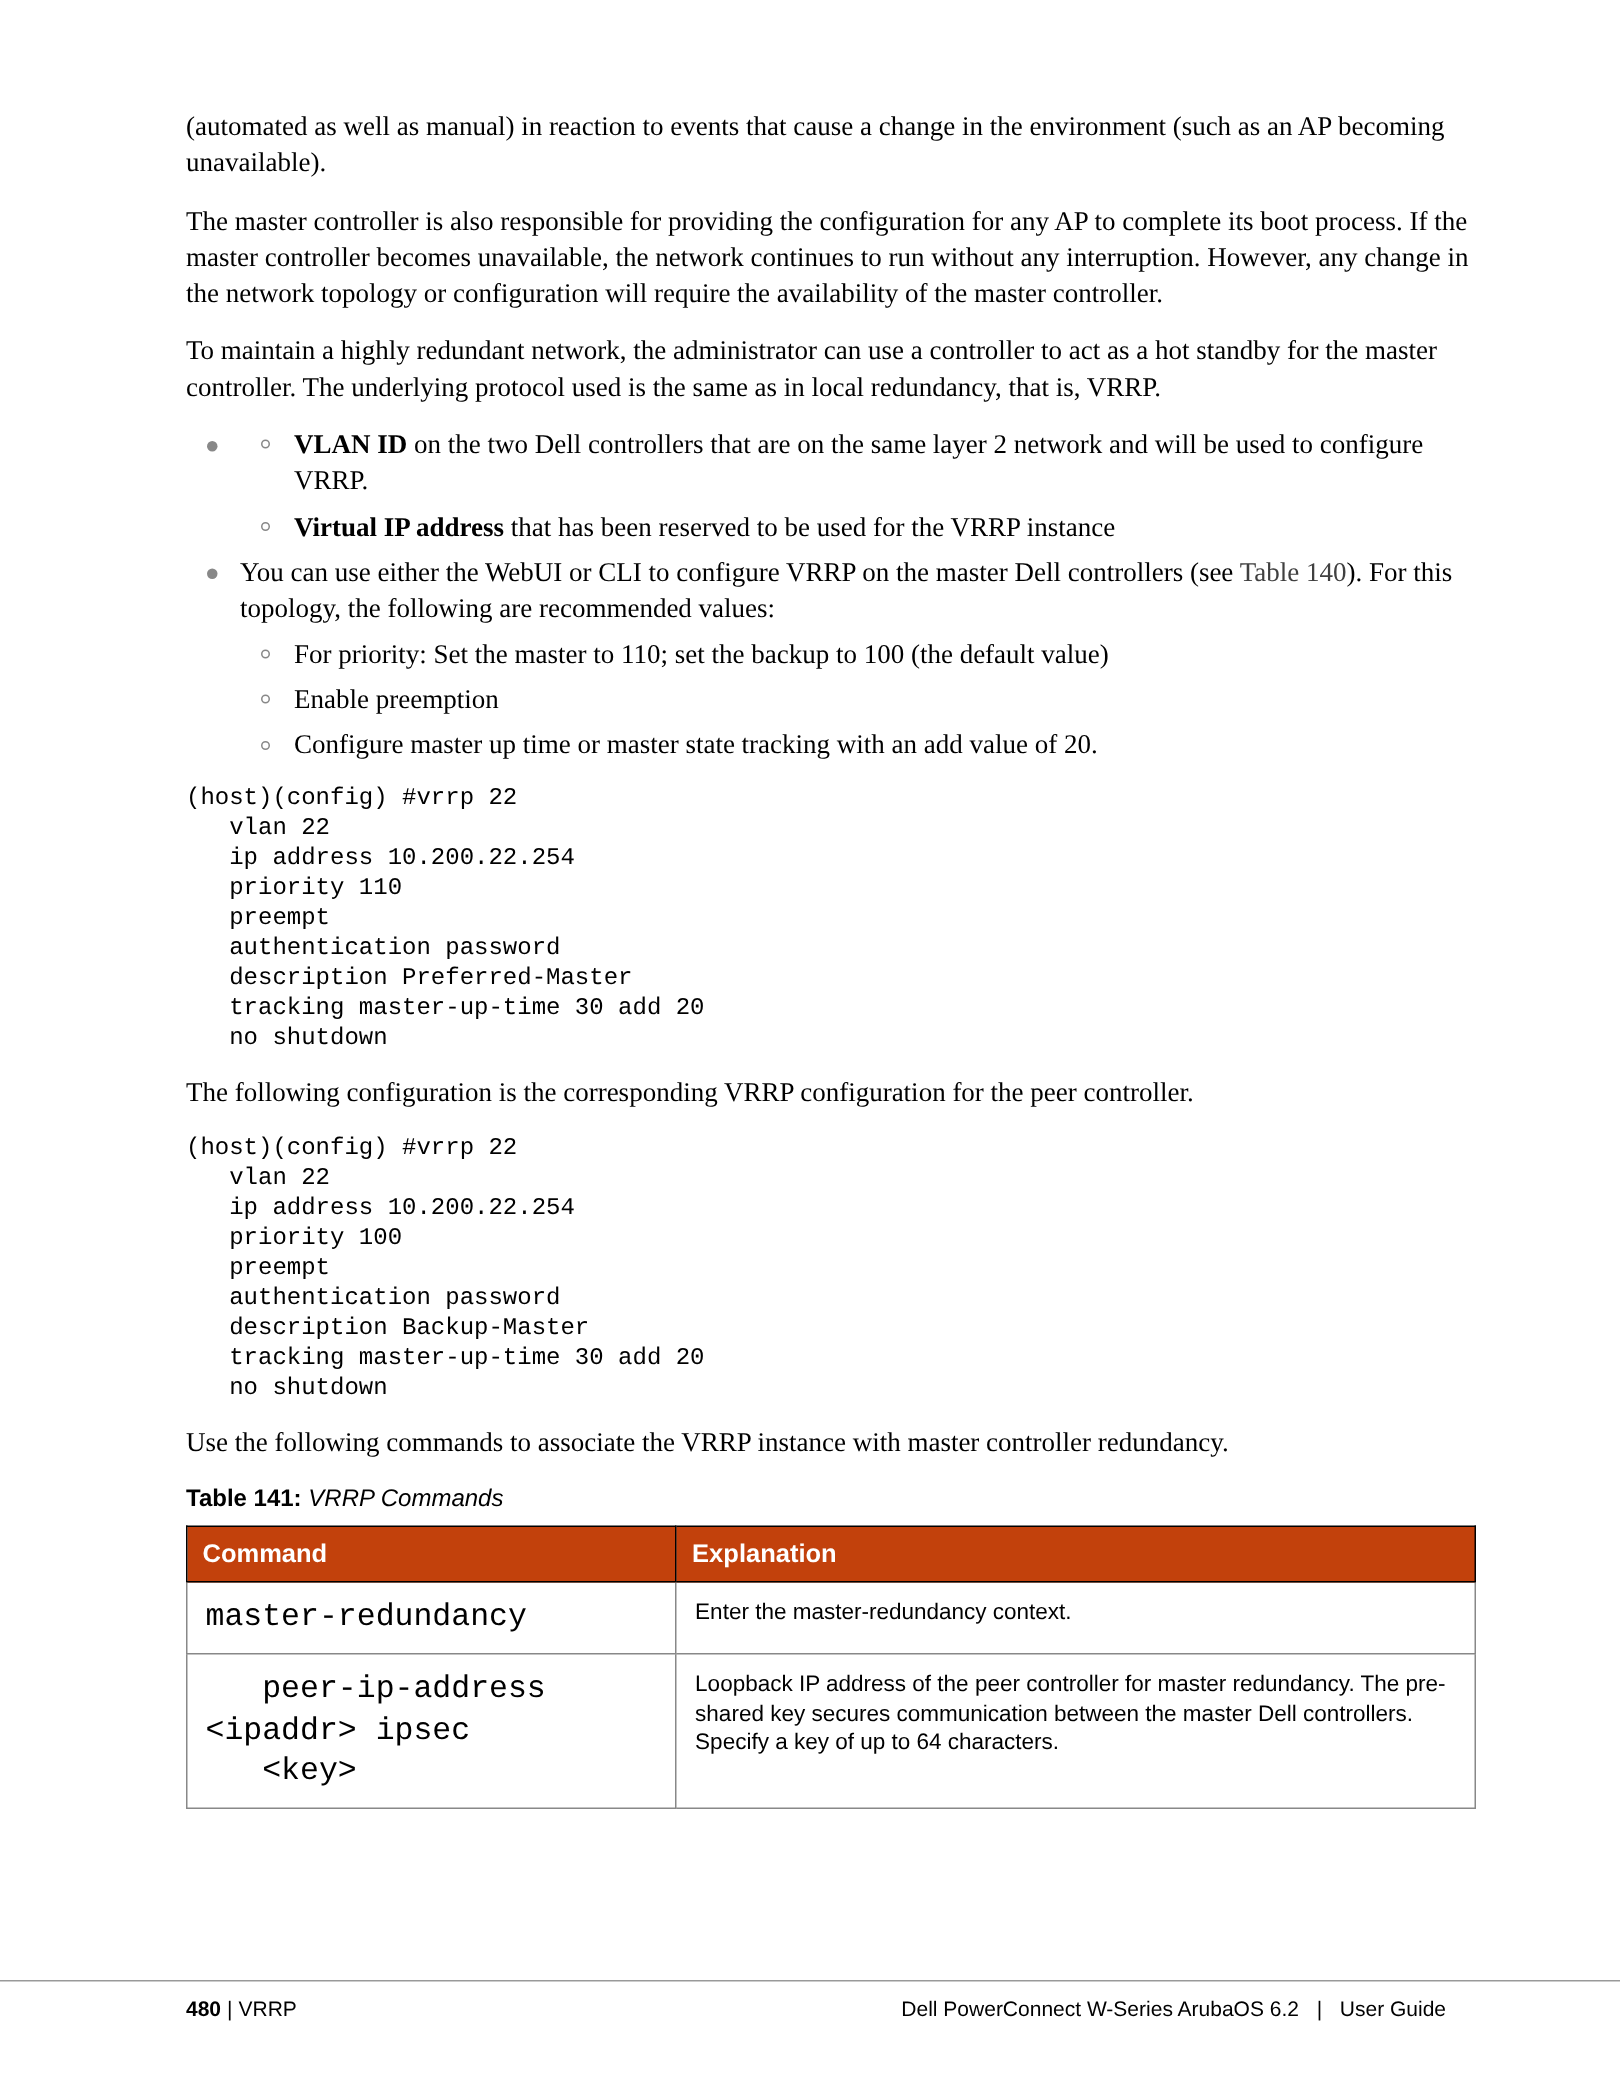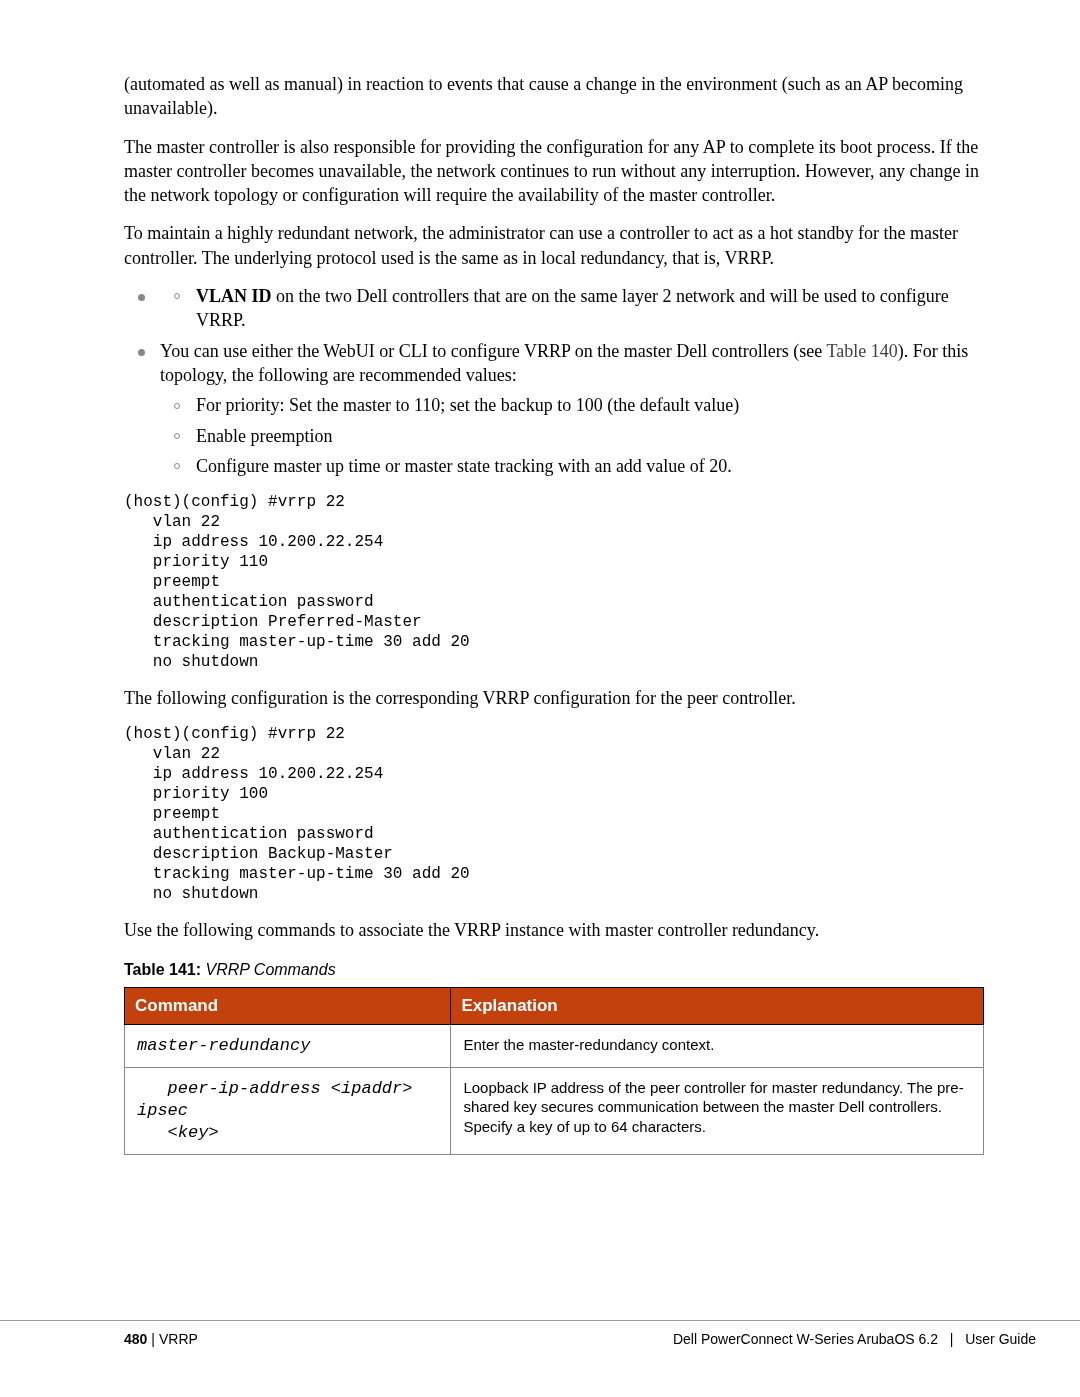--- a/index.html
+++ b/index.html
@@ -100,31 +100,30 @@
     border: 1px solid #000;
   }
   table.vrrp td {
     border: 1px solid #888;
     padding: 10px 12px;
     vertical-align: top;
     line-height: 1.3;
   }
   table.vrrp td.cmd {
     font-family: "Courier New", Courier, monospace;
-    font-size: 17px;
+    font-size: 21px;
     white-space: pre-wrap;
-    font-style: italic;
   }
   .footer {
     position: absolute;
     left: 0;
     right: 0;
     bottom: 44px;
     border-top: 1px solid #999;
-    padding: 10px 44px 0 124px;
+    padding: 10px 116px 0 124px;
     font-family: Arial, Helvetica, sans-serif;
     font-size: 14px;
     display: flex;
     justify-content: space-between;
     box-sizing: border-box;
     width: 1080px;
   }
   .footer .sep { margin: 0 4px; }
 </style>
 </head>
@@ -135,20 +134,23 @@
   <div class="body-text">
     <p class="para">(automated as well as manual) in reaction to events that cause a change in the environment (such as an AP becoming unavailable).</p>
     <p class="para">The master controller is also responsible for providing the configuration for any AP to complete its boot process. If the master controller becomes unavailable, the network continues to run without any interruption. However, any change in the network topology or configuration will require the availability of the master controller.</p>
     <p class="para">To maintain a highly redundant network, the administrator can use a controller to act as a hot standby for the master controller. The underlying protocol used is the same as in local redundancy, that is, VRRP.</p>
 
     <ul class="outer">
       <li>
         <ul class="inner">
           <li>
             <span class="bold">VLAN ID</span><span> on the two Dell controllers that are on the same layer 2 network and will be used to configure VRRP.</span>
+          </li>
+          <li>
+            <span class="bold">Virtual IP address</span><span> that has been reserved to be used for the VRRP instance</span>
           </li>
         </ul>
       </li>
       <li>
         <span>You can use either the WebUI or CLI to configure VRRP on the master Dell controllers (see </span><span class="link">Table 140</span><span>). For this topology, the following are recommended values:</span>
         <ul class="inner">
           <li>For priority: Set the master to 110; set the backup to 100 (the default value)</li>
           <li>Enable preemption</li>
           <li>Configure master up time or master state tracking with an add value of 20.</li>
         </ul>

